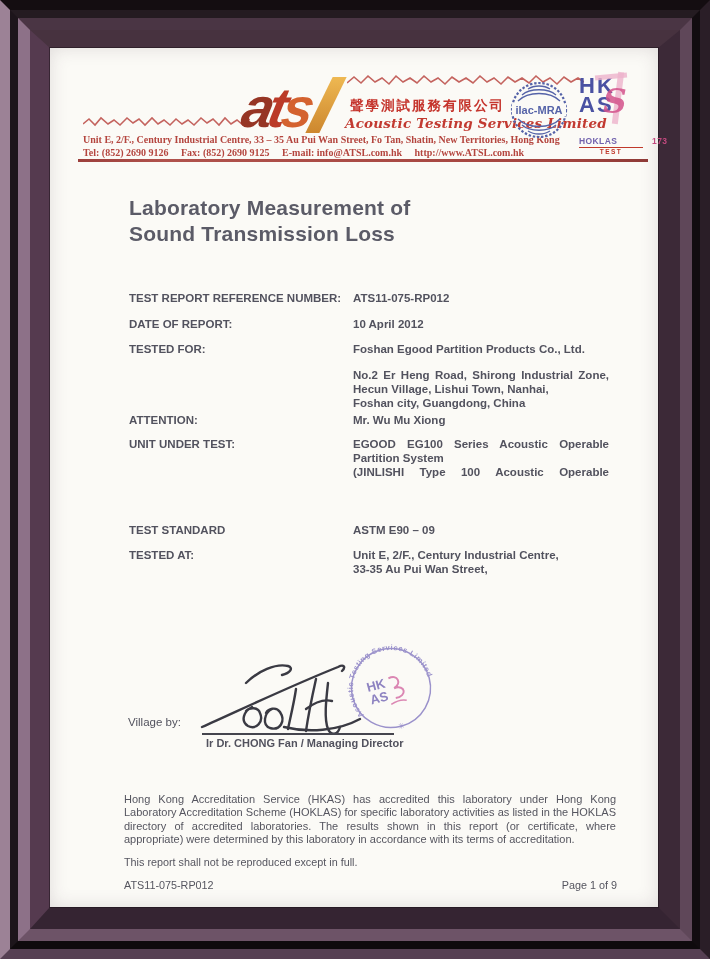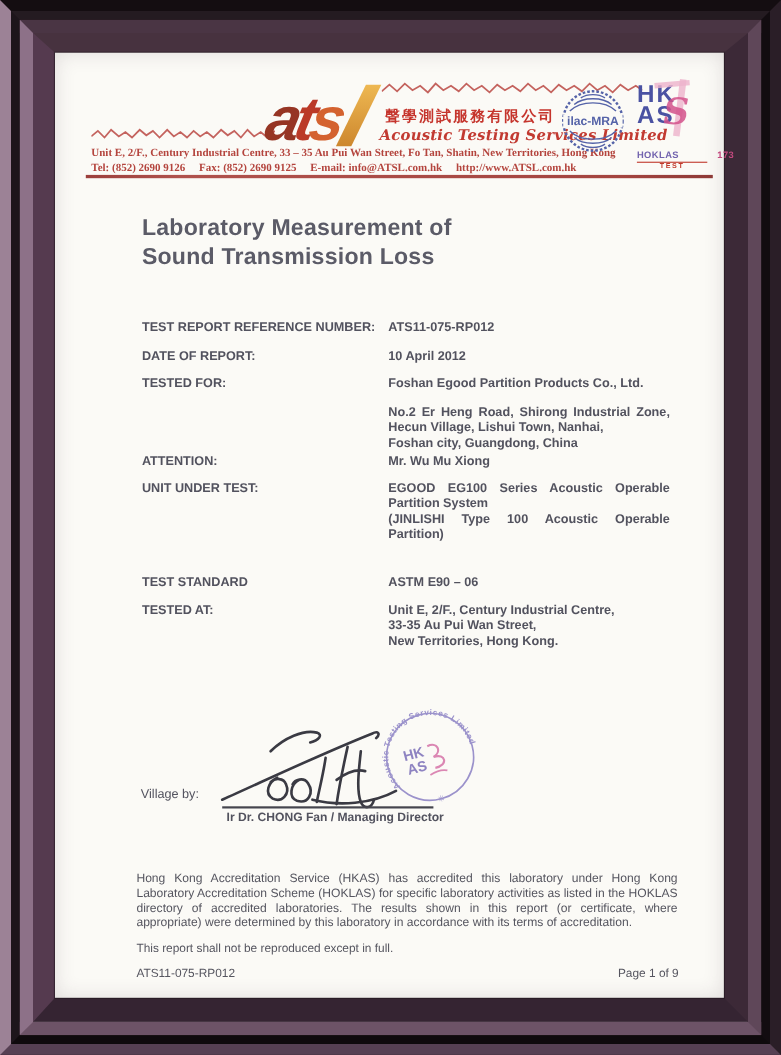--- a/index.html
+++ b/index.html
@@ -142,33 +142,31 @@
     <div class="drow" style="top:366px;">
       <span class="dlabel">ATTENTION:</span>
       <span class="dvalue">Mr. Wu Mu Xiong</span>
     </div>
     <div class="drow" style="top:390px;">
       <span class="dlabel">UNIT UNDER TEST:</span>
       <div class="dvalue">
         <div class="stretch">EGOOD EG100 Series Acoustic Operable</div>
         <div>Partition System</div>
         <div class="stretch">(JINLISHI Type 100 Acoustic Operable</div>
-        <div>Partition)</div>
       </div>
     </div>
     <div class="drow" style="top:476px;">
       <span class="dlabel">TEST STANDARD</span>
-      <span class="dvalue">ASTM E90 – 06</span>
+      <span class="dvalue">ASTM E90 – 09</span>
     </div>
     <div class="drow" style="top:501px;">
       <span class="dlabel">TESTED AT:</span>
       <div class="dvalue">
         <div>Unit E, 2/F., Century Industrial Centre,</div>
         <div>33-35 Au Pui Wan Street,</div>
-        <div>New Territories, Hong Kong.</div>
       </div>
     </div>
 
     <svg class="abs" style="left:138px;top:601px;" width="215" height="95" viewBox="0 0 215 95">
       <path class="sig" d="M 58,34 C 70,22 88,14 100,17 C 106,19 102,24 94,26"></path>
       <path class="sig" d="M 14,78 C 50,62 100,38 150,18 C 156,15 158,18 154,22"></path>
       <path class="sig" d="M 64,58 C 56,62 52,72 60,77 C 68,81 76,73 72,64 C 70,58 62,58 58,62"></path>
       <path class="sig" d="M 84,60 C 76,64 74,76 82,79 C 92,82 98,72 92,63 C 88,57 80,60 78,64"></path>
       <path class="sig" d="M 108,40 C 106,54 102,70 100,80"></path>
       <path class="sig" d="M 128,30 C 124,48 120,68 118,82"></path>

